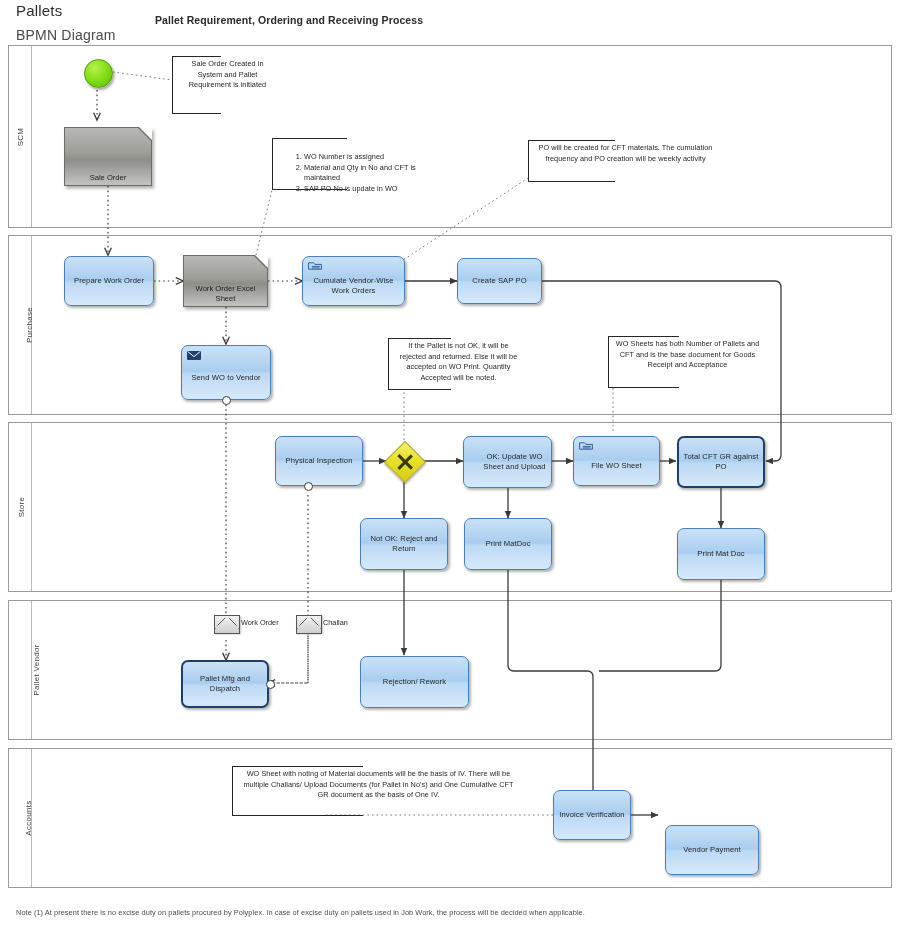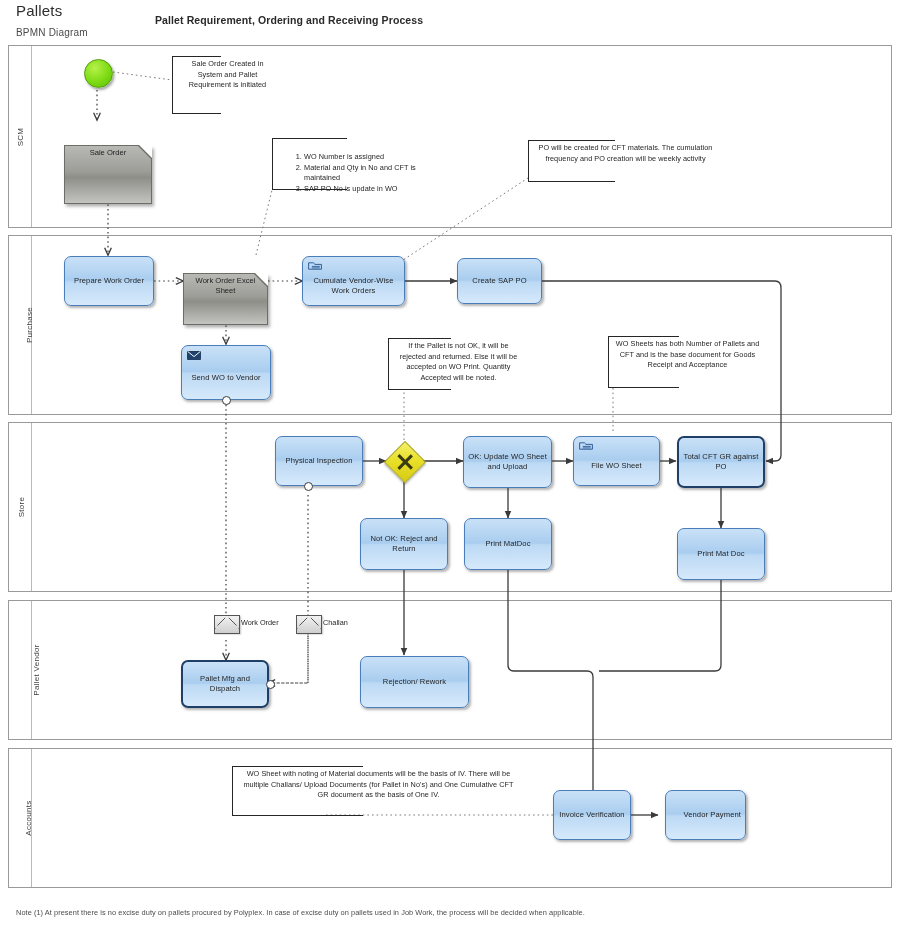--- a/index.html
+++ b/index.html
@@ -12,21 +12,21 @@
     overflow:hidden;
   }
   
   #diagram-title{
     position:absolute;left:16px;top:2px;
     font-size:15px;color:#2d2d2d;font-weight:400;
     letter-spacing:.2px;
   }
   #diagram-subtitle{
     position:absolute;left:16px;top:27px;
-    font-size:10px;color:#4a4a4a;letter-spacing:.2px;
+    font-size:14px;color:#4a4a4a;letter-spacing:.2px;
   }
   #process-title{
     position:absolute;left:155px;top:14px;
     font-size:10.5px;font-weight:bold;color:#2a2a2a;letter-spacing:.1px;
   }
 
   
   .lane{
     position:absolute;left:8px;width:884px;
     border:1px solid #9a9a9a;
@@ -59,24 +59,23 @@
   }
   .task.bold-border{border:2.4px solid #1f3f66;}
   .task .label{pointer-events:none;}
 
   
   .docobj{
     position:absolute;box-sizing:border-box;
     background:linear-gradient(180deg,#b8b8b4 0%,#9d9d98 45%,#8e8e89 55%,#c3c3bf 100%);
     border:1.2px solid #6d6d68;
     box-shadow:2px 2.5px 3px rgba(60,60,60,.4);
-    display:flex;align-items:flex-start;justify-content:center;
+    display:flex;align-items:flex-end;justify-content:center;
     text-align:center;font-size:7.6px;color:#1c1c1c;line-height:1.35;
     padding:2px 6px;
-    margin-top:18px;
   }
   .docobj::after{
     content:"";position:absolute;top:-1px;right:-1px;
     border-width:0 13px 13px 0;border-style:solid;
     border-color:#ffffff #ffffff transparent transparent;
     filter:drop-shadow(-1px 1px 0 #6d6d68);
   }
 
   
   .start-event{
@@ -301,21 +300,21 @@
 
 <div class="task" style="left:275px;top:436px;width:88px;height:50px;">
   <span class="label">Physical Inspection</span>
 </div>
 <div class="bnd-ev" style="left:304px;top:482px;"></div>
 
 <div class="gateway" style="left:390px;top:447px;width:28px;height:28px;">
   <span class="x"></span>
 </div>
 
-<div class="task" style="left:463px;top:436px;width:89px;height:52px;">
+<div class="task" style="left:463px;top:436px;width:89px;height:52px;padding-left:18px;">
   <span class="label">OK: Update WO Sheet and Upload</span>
 </div>
 
 <div class="task" style="left:573px;top:436px;width:87px;height:50px;padding-top:12px;">
   <svg class="task-icon" viewBox="0 0 20 14">
     <path d="M2,3 L8,3 L10,5 L18,5 L18,11 L2,11 Z" fill="none" stroke="#2a5a96" stroke-width="1.2"></path>
     <line x1="6" y1="7.5" x2="16" y2="7.5" stroke="#2a5a96" stroke-width="1.1"></line>
     <line x1="6" y1="9.4" x2="16" y2="9.4" stroke="#2a5a96" stroke-width="1.1"></line>
   </svg>
   <span class="label">File WO Sheet</span>
@@ -353,17 +352,17 @@
 </div>
 
 <div class="annot" style="left:232px;top:766px;width:290px;height:50px;">
   <span>WO Sheet with noting of Material documents will be the basis of IV. There will be multiple Challans/ Upload Documents (for Pallet in No's) and One Cumulative CFT GR document as the basis of One IV.</span>
 </div>
 
 <div class="task" style="left:553px;top:790px;width:78px;height:50px;border-radius:7px;">
   <span class="label">Invoice Verification</span>
 </div>
 
-<div class="task" style="left:665px;top:790px;width:81px;height:50px;justify-content:flex-end;">
+<div class="task" style="left:665px;top:825px;width:94px;height:50px;">
   <span class="label">Vendor Payment</span>
 </div>
 
 <div id="footer-note">Note (1) At present there is no excise duty on pallets procured by Polyplex. In case of excise duty on pallets used in Job Work, the process will be decided when applicable.</div>
 
 </body></html>

